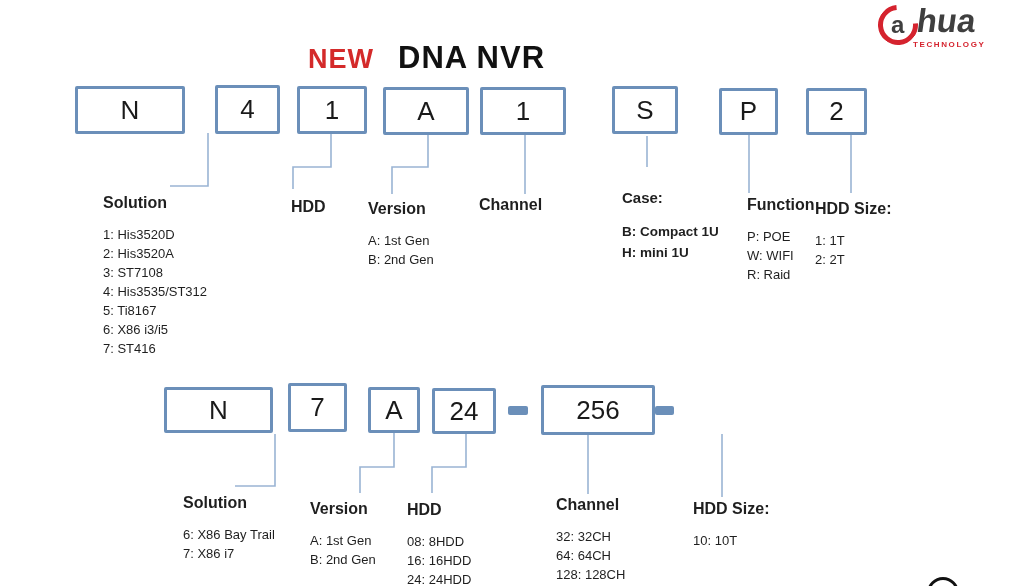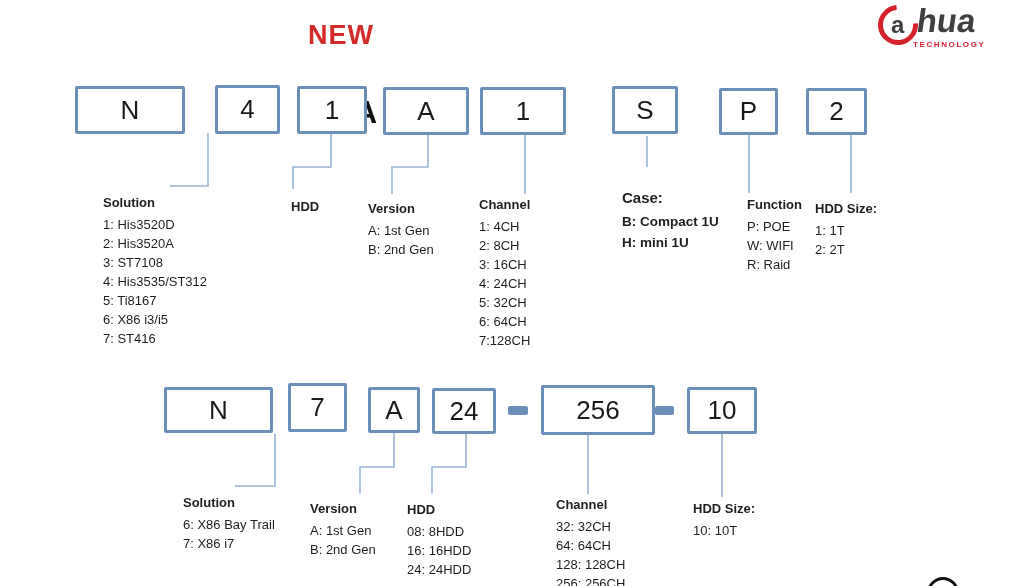--- a/index.html
+++ b/index.html
@@ -1,21 +1,21 @@
 <!DOCTYPE html>
 <html><head>
 <meta charset="utf-8">
 <style>
   html,body{margin:0;padding:0;}
   #stage{
     position:relative; width:1014px; height:586px; background:#ffffff;
     overflow:hidden; font-family:"Liberation Sans", sans-serif; color:#1f1f1f;
   }
   
-  .title-wrap{position:absolute; left:308px; top:20px; display:flex; align-items:baseline; gap:24px;flex-direction:column;}
+  .title-wrap{position:absolute; left:308px; top:20px; display:flex; align-items:baseline; gap:24px;}
   .title-new{color:#d42a2a; font-size:27px; font-weight:700; letter-spacing:1px;}
   .title-main{color:#111; font-size:31px; font-weight:700; letter-spacing:1px;margin-top:20px;}
   
   .logo{position:absolute; left:870px; top:2px; width:140px; height:52px;}
   .logo-swoosh{
     position:absolute; left:8px; top:3px; width:30px; height:30px;
     border:5px solid #d5232e; border-radius:50%;
     border-top-color:transparent; transform:rotate(40deg);
     display:flex; align-items:center; justify-content:center;
   }
@@ -27,22 +27,22 @@
   .logo-tagline{position:absolute; left:43px; top:38px; font-size:8px; font-weight:700; color:#d5232e; letter-spacing:1.6px;}
   
   .code-box{
     position:absolute; box-sizing:border-box; border:3px solid #6b8fb9; border-radius:2px;
     background:#fff; display:flex; align-items:center; justify-content:center;
     font-size:26px; color:#1a1a1a;
   }
   .dash{position:absolute; background:#6b8fb9; border-radius:2px;}
   
   .legend{position:absolute;}
-  .legend-heading{font-size:13px; font-weight:700; line-height:17px; white-space:nowrap;}
-  .legend-items{margin-top:4px;}
+  .legend-heading{font-size:16px; font-weight:700; line-height:17px; white-space:nowrap;}
+  .legend-items{margin-top:14px;}
   .legend-item{font-size:13px; line-height:19px; white-space:nowrap;}
   .legend.case .legend-heading{font-size:15px; line-height:18px;}
   .legend.case .legend-item{font-size:13.5px; line-height:21px;font-weight:bold;}
   
   #connectors{position:absolute; left:0; top:0; pointer-events:none;}
   
   .partial-circle{
     position:absolute; left:927px; top:577px; width:32px; height:32px;
     border:3px solid #111; border-radius:50%; box-sizing:border-box; background:#fff;
   }
@@ -110,29 +110,20 @@
   </div>
   <div class="legend" style="left:368px;top:200px">
     <div class="legend-heading">Version</div>
     <div class="legend-items">
         <div class="legend-item">A: 1st Gen</div>
         <div class="legend-item">B: 2nd Gen</div>
       </div>
   </div>
   <div class="legend" style="left:479px;top:196px">
     <div class="legend-heading">Channel</div>
-    <div class="legend-items">
-        <div class="legend-item">1: 4CH</div>
-        <div class="legend-item">2: 8CH</div>
-        <div class="legend-item">3: 16CH</div>
-        <div class="legend-item">4: 24CH</div>
-        <div class="legend-item">5: 32CH</div>
-        <div class="legend-item">6: 64CH</div>
-        <div class="legend-item">7:128CH</div>
-      </div>
   </div>
   <div class="legend case" style="left:622px;top:189px">
     <div class="legend-heading">Case:</div>
     <div class="legend-items">
         <div class="legend-item">B: Compact 1U</div>
         <div class="legend-item">H: mini 1U</div>
       </div>
   </div>
   <div class="legend" style="left:747px;top:196px">
     <div class="legend-heading">Function</div>
@@ -150,21 +141,20 @@
       </div>
   </div>
 
   <div class="code-box" style="left:164px;top:387px;width:109px;height:46px">N</div>
   <div class="code-box" style="left:288px;top:383px;width:59px;height:49px">7</div>
   <div class="code-box" style="left:368px;top:387px;width:52px;height:46px">A</div>
   <div class="code-box" style="left:432px;top:388px;width:64px;height:46px">24</div>
   <div class="dash" style="left:508px;top:406px;width:20px;height:9px"></div>
   <div class="code-box" style="left:541px;top:385px;width:114px;height:50px">256</div>
   <div class="dash" style="left:655px;top:406px;width:19px;height:9px"></div>
-  <div class="code-box" style="left:687px;top:387px;width:70px;height:47px">10</div>
 
   <div class="legend" style="left:183px;top:494px">
     <div class="legend-heading">Solution</div>
     <div class="legend-items">
         <div class="legend-item">6: X86 Bay Trail</div>
         <div class="legend-item">7: X86 i7</div>
       </div>
   </div>
   <div class="legend" style="left:310px;top:500px">
     <div class="legend-heading">Version</div>

